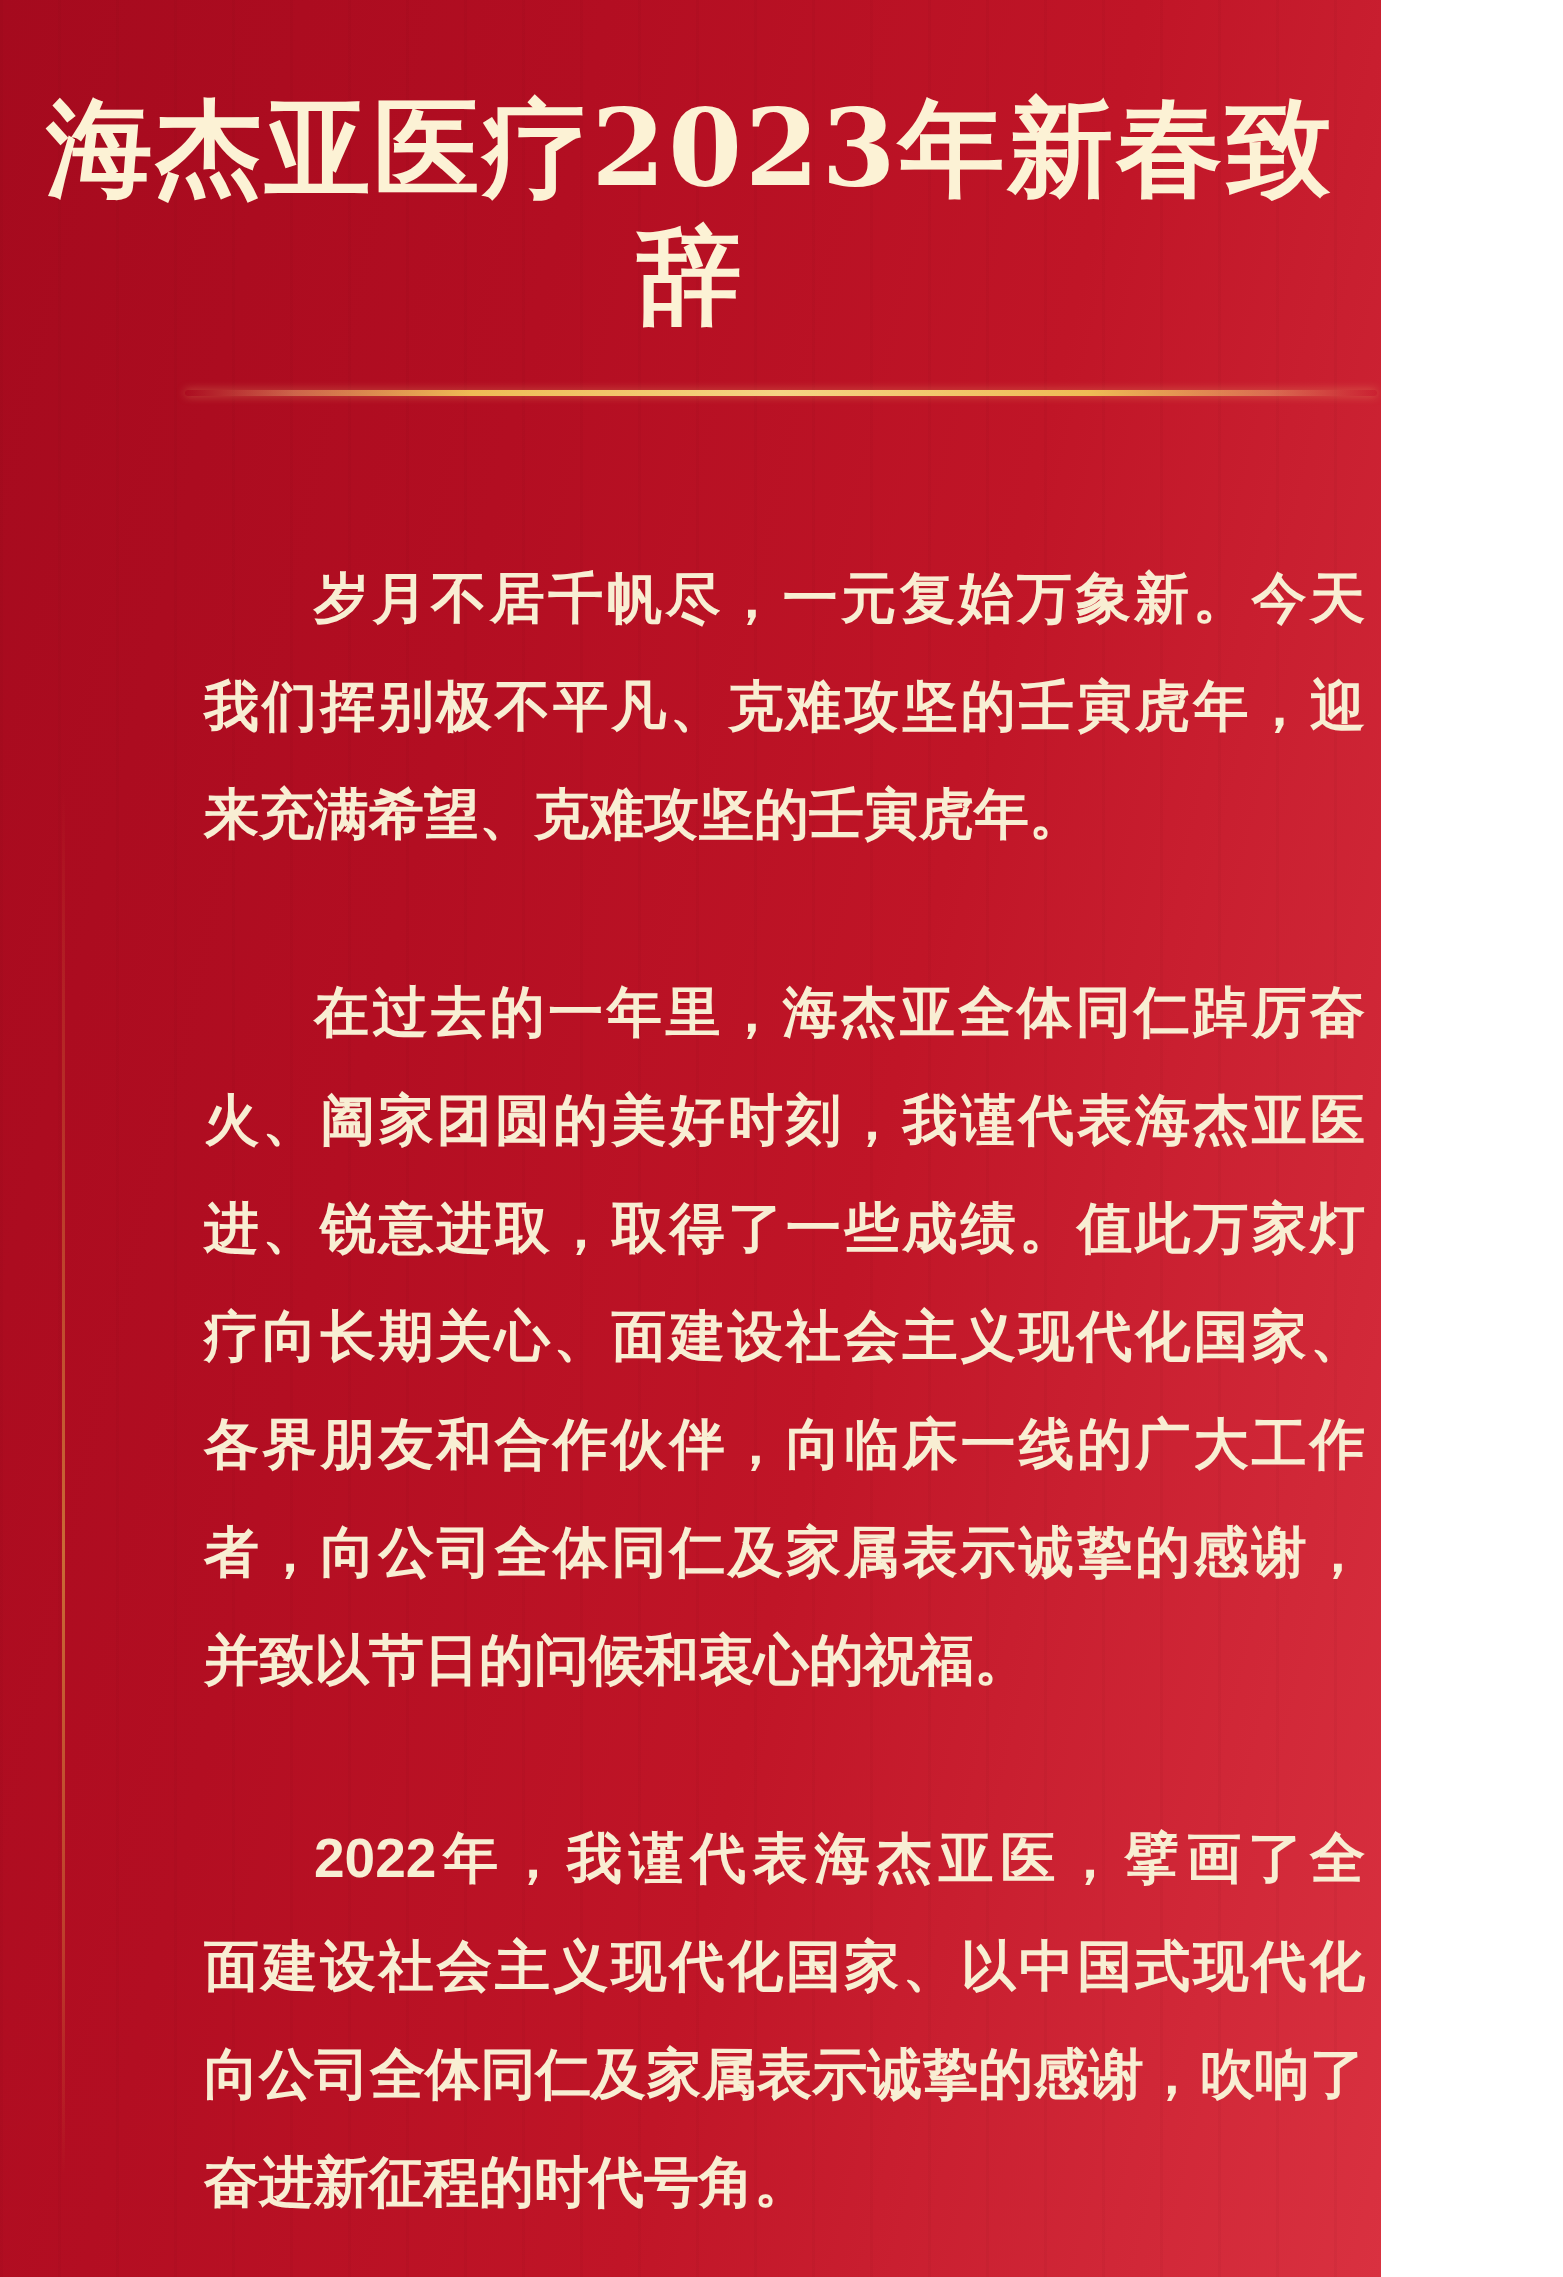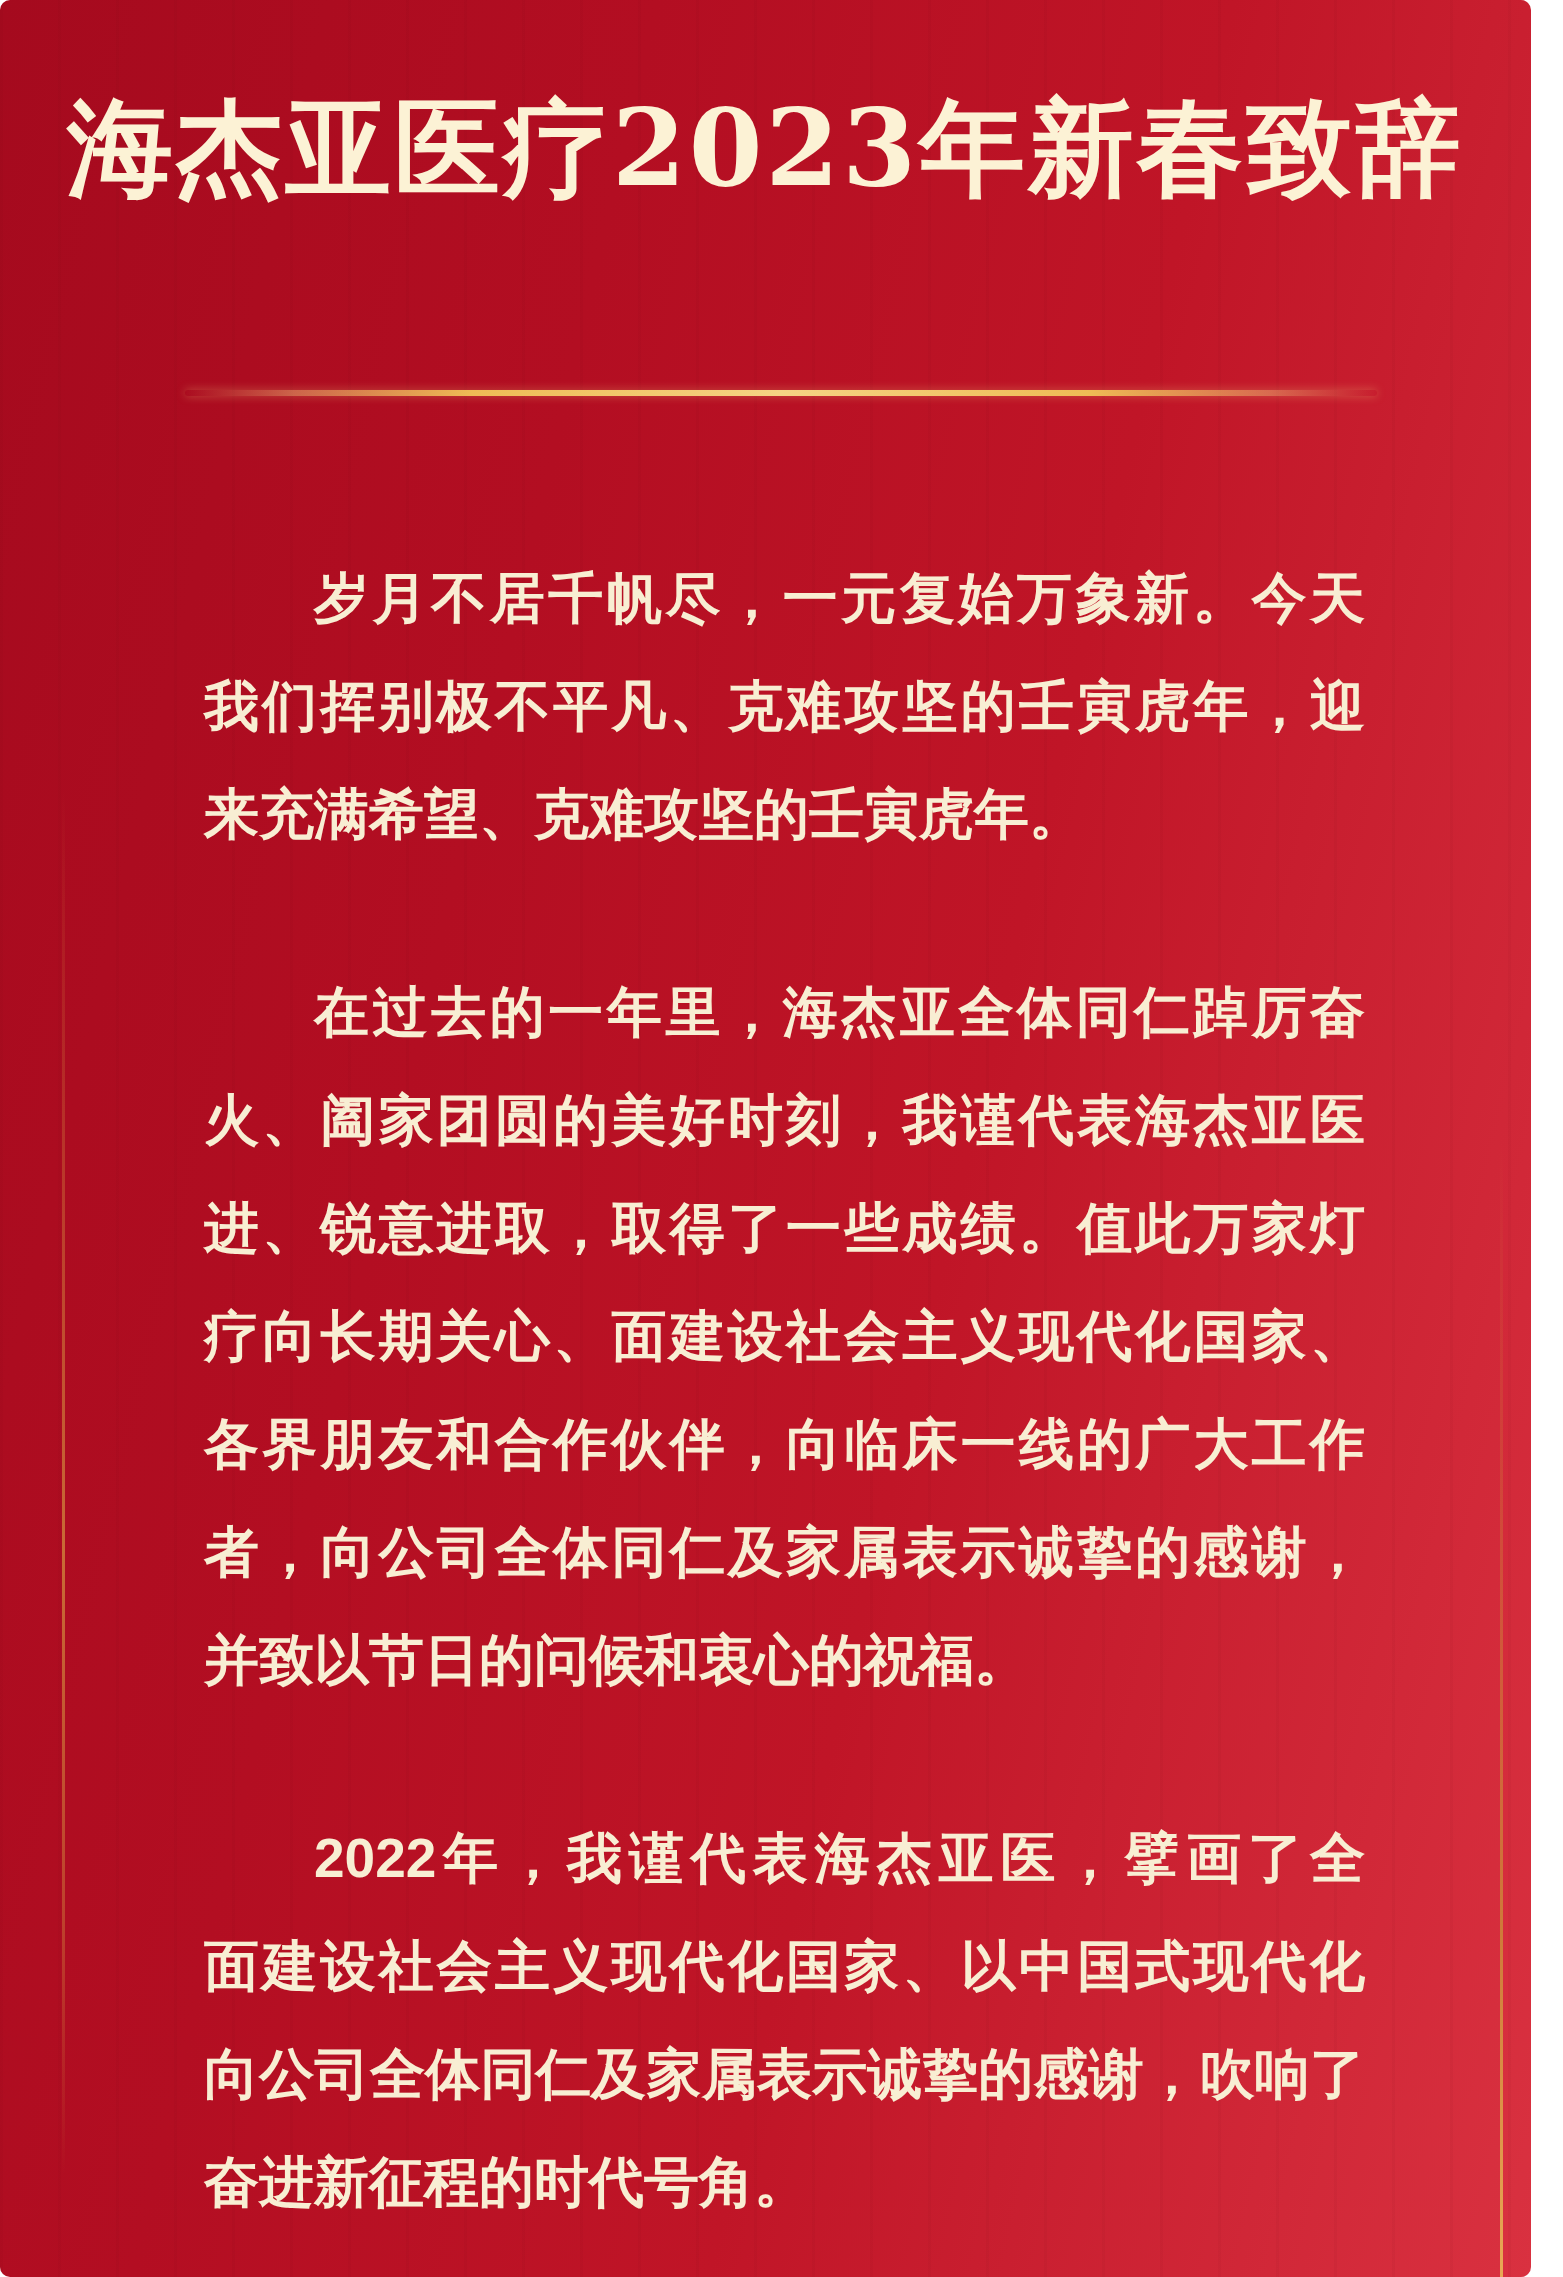--- a/index.html
+++ b/index.html
@@ -14,24 +14,23 @@
     --line-orange-bright:#e9a955;
   }
   html,body{margin:0;padding:0;}
   body{
     width:1563px;height:2277px;
     font-family:"Liberation Sans",sans-serif;
     overflow:hidden;
   }
   .poster{
     position:relative;
-    width:1531px;height:2277px;
+    width:1381px;height:2277px;
     background:linear-gradient(103deg,var(--background-dark-red) 0%,#b30e22 32%,var(--background-mid-red) 60%,var(--background-bright-red) 100%);
     overflow:hidden;
-    border-radius:10px;
   }
   
   .texture{
     position:absolute;inset:0;
     background:repeating-linear-gradient(90deg,
       rgba(90,0,12,0.045) 0px,rgba(90,0,12,0.045) 3px,
       rgba(255,255,255,0.0) 3px,rgba(255,255,255,0.0) 58px);
     pointer-events:none;
   }
   .title{

